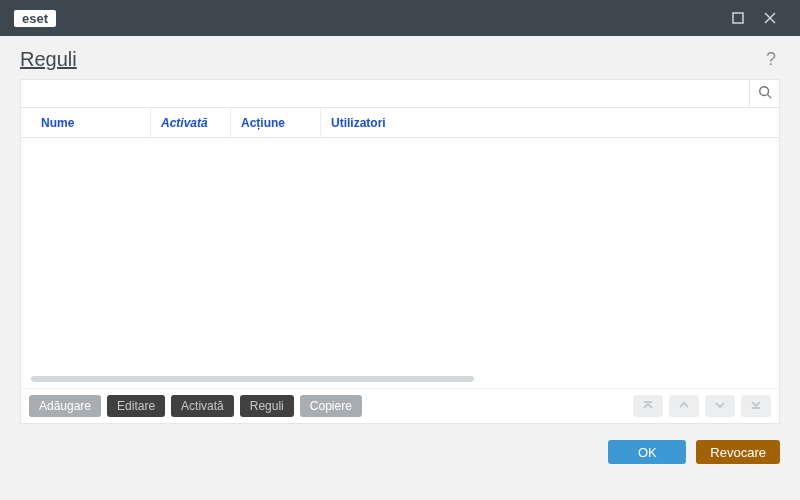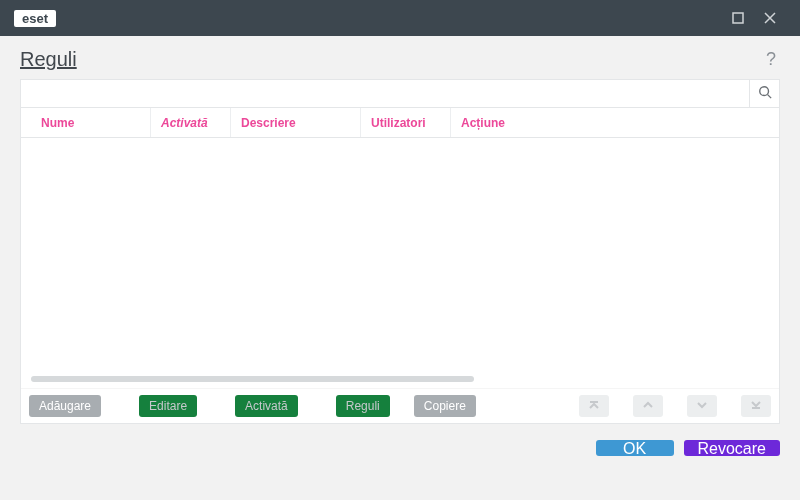--- a/index.html
+++ b/index.html
@@ -92,21 +92,21 @@
     cursor: pointer;
     color: #6b7075;
   }
   .search-btn svg { width: 14px; height: 14px; stroke: currentColor; fill: none; stroke-width: 1.6; }
 
   .table-head {
     display: flex;
     border-bottom: 1px solid #e4e6e8;
     height: 30px;
     font-size: 12px;
-    color: #ec4899;
+    color: #1d4ed8;
     font-weight: 600;
   }
   .th {
     display: flex;
     align-items: center;
     padding: 0 10px;
     border-right: 1px solid #eceef0;
   }
   .th:last-child { border-right: none; }
   .c0 { width: 130px; padding-left: 20px; }
@@ -132,67 +132,66 @@
     left: 0; top: 0;
     width: 60%;
     height: 100%;
     background: #d6d9db;
     border-radius: 3px;
   }
 
   .toolbar {
     display: flex;
     align-items: center;
-    gap: 24px;
+    gap: 6px;
     padding: 6px 8px;
     border-top: 1px solid #f5f5f5;
   }
   .tbtn {
     background: #a8adb1;
     color: #fff;
     font-size: 12px;
     padding: 4px 10px;
     border-radius: 3px;
     border: none;
     cursor: pointer;
   }
   .tbtn.disabled {
-    background: #15803d;
+    background: #404040;
     color: #c6c9cc;
     cursor: default;
-    margin-left: 14px;
   }
   .toolbar-spacer { flex: 1; }
   .arrowbtn {
     width: 30px; height: 22px;
     background: #eceeef;
     border-radius: 3px;
     border: none;
     display: flex; align-items: center; justify-content: center;
     cursor: default;
   }
   .arrowbtn svg { width: 12px; height: 12px; stroke: #c6c9cc; fill: none; stroke-width: 2; }
 
   .footer {
     display: flex;
     justify-content: flex-end;
     gap: 10px;
     padding: 16px 20px 0 20px;
   }
   .btn {
     min-width: 78px;
-    height: 16px;
-    border: none;
-    border-radius: 3px;
-    font-size: 16px;
+    height: 24px;
+    border: none;
+    border-radius: 3px;
+    font-size: 13px;
     cursor: pointer;
     padding: 0 14px;
   }
   .btn-primary { background: #3e98d3; color: #fff; }
-  .btn-secondary { background: #6d28d9; color: #fff; }
+  .btn-secondary { background: #a16207; color: #fff; }
 </style>
 </head>
 <body>
 
 <div class="titlebar">
   <div class="brand">
     <span class="brand-logo">eset</span>
   </div>
   <div class="titlebar-spacer"></div>
   <div class="titlebar-icon">
@@ -223,23 +222,22 @@
             <circle cx="7" cy="7" r="5"></circle>
             <path d="M11 11 L15 15"></path>
           </svg>
       </span>
     </div>
   </div>
 
   <div class="table-head">
     <div class="th c0">Nume</div>
     <div class="th c1">Activată</div>
-    <div class="th c3">Descriere</div>
+    <div class="th c4">Acțiune</div>
     <div class="th c5">Utilizatori</div>
-    <div class="th c4">Acțiune</div>
   </div>
 
   <div class="table-body">
     <div class="hscroll-track">
       <div class="hscroll-thumb"></div>
     </div>
   </div>
 
   <div class="toolbar">
     <button class="tbtn">Adăugare</button>

